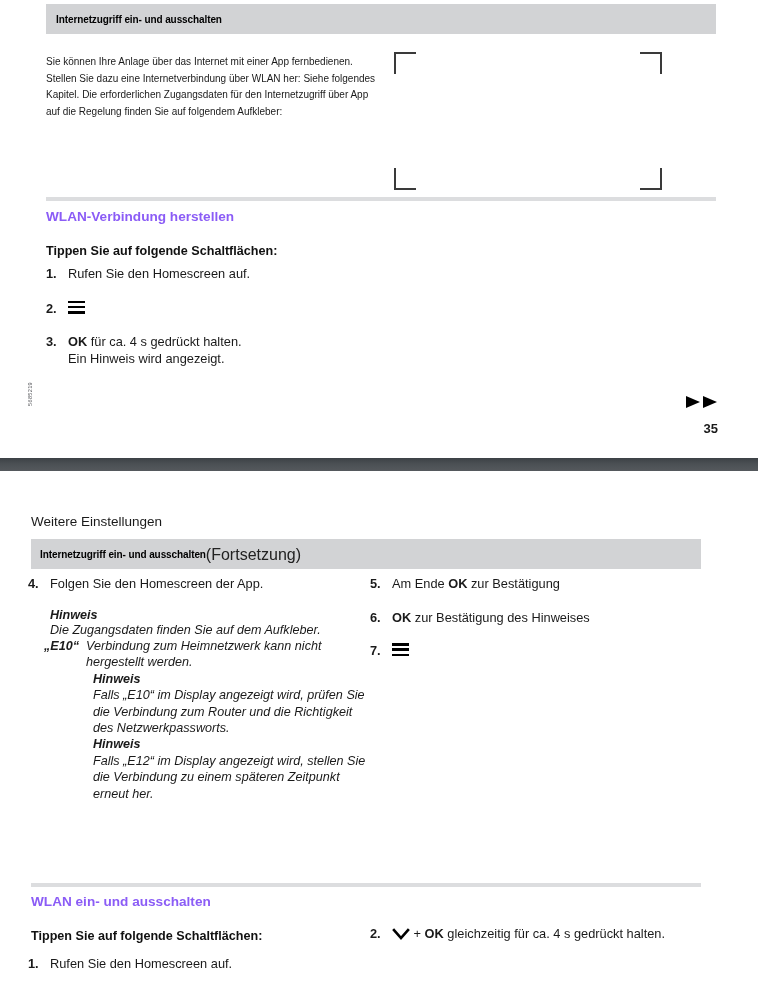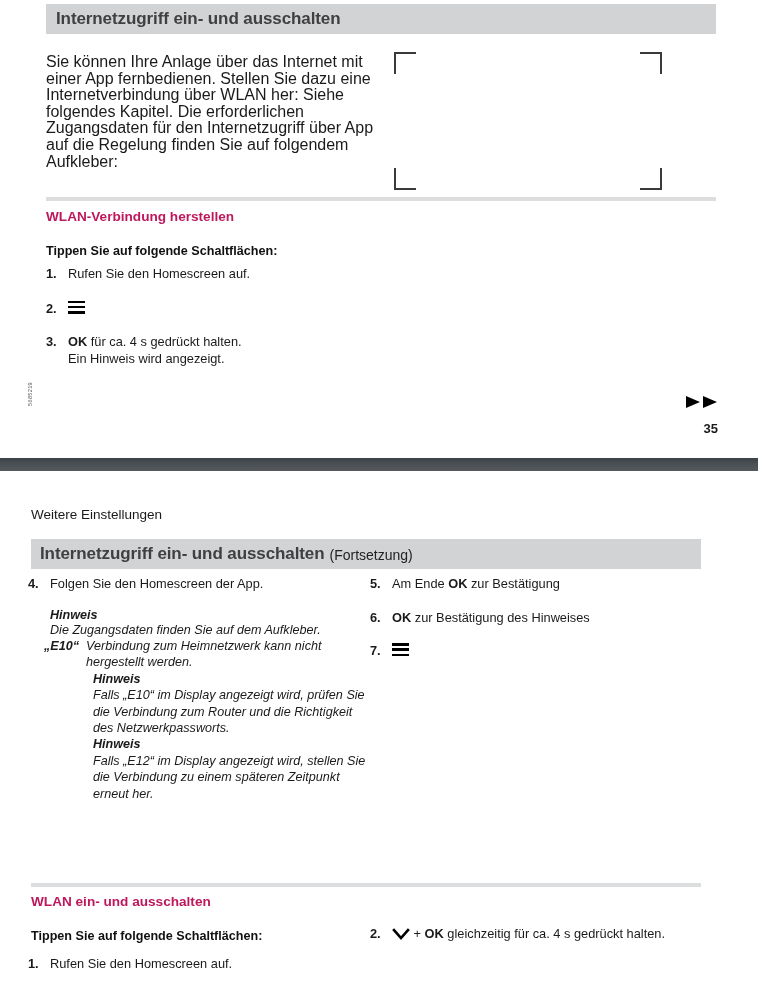--- a/index.html
+++ b/index.html
@@ -20,56 +20,55 @@
   .page { position: relative; width: 758px; }
 
   .gray-bar {
     background: #d2d3d5;
     height: 30px;
     display: flex;
     align-items: center;
     box-sizing: border-box;
   }
   .gray-bar .bar-title {
-    font-size: 17px;
+    font-size: 10px;
     font-weight: bold;
     letter-spacing: -0.1px;
-    color: #404040;
+    color: #000000;
   }
   .gray-bar .bar-sub {
-    font-size: 14px;
+    font-size: 16px;
     font-weight: normal;
     color: #222;
-    margin-left: 5px;
     position: relative;
     top: 1px;
   }
 
   .rule {
     background: #dcdddf;
     height: 4px;
     width: 100%;
   }
 
   .dark-band {
     width: 100%;
     height: 13px;
     background: linear-gradient(180deg, #3c4145 0%, #4b5054 45%, #55595d 100%);
   }
 
   .body-text {
-    font-size: 16px;
+    font-size: 10px;
     line-height: 16.6px;
     color: #1a1a1a;
   }
 
   .sec-head {
     font-size: 13.6px;
     font-weight: bold;
-    color: #be185d;
+    color: #8b5cf6;
   }
   .sub-head {
     font-size: 12.6px;
     font-weight: bold;
     color: #111;
   }
 
   
   .step {
     display: flex;
@@ -154,21 +153,21 @@
     position: absolute;
     right: 40px;
     top: 417px;
     font-size: 13px;
     font-weight: bold;
     margin-left: 25px;
   }
 
   
   #page2 { position: absolute; left: 0; top: 471px; width: 758px; }
-  #p2-kicker { position: absolute; left: 31px; top: 36px; font-size: 13.5px; color: #1a1a1a; }
+  #p2-kicker { position: absolute; left: 31px; top: 43px; font-size: 13.5px; color: #1a1a1a; }
   #p2-head { position: absolute; left: 31px; top: 68px; width: 670px; padding-left: 9px; box-sizing: border-box; }
   #p2-colL { position: absolute; left: 28px; top: 105px; width: 340px; }
   #p2-colR { position: absolute; left: 370px; top: 105px; width: 370px; }
 
   .note-block { margin-top: 15px; margin-left: 22px; }
   .note-block .nh { font-size: 12.6px; font-weight: bold; font-style: italic; }
   .note-block .nb { font-size: 12.6px; font-style: italic; line-height: 16.4px; }
 
   .err-head {
     margin-top: 16px;

